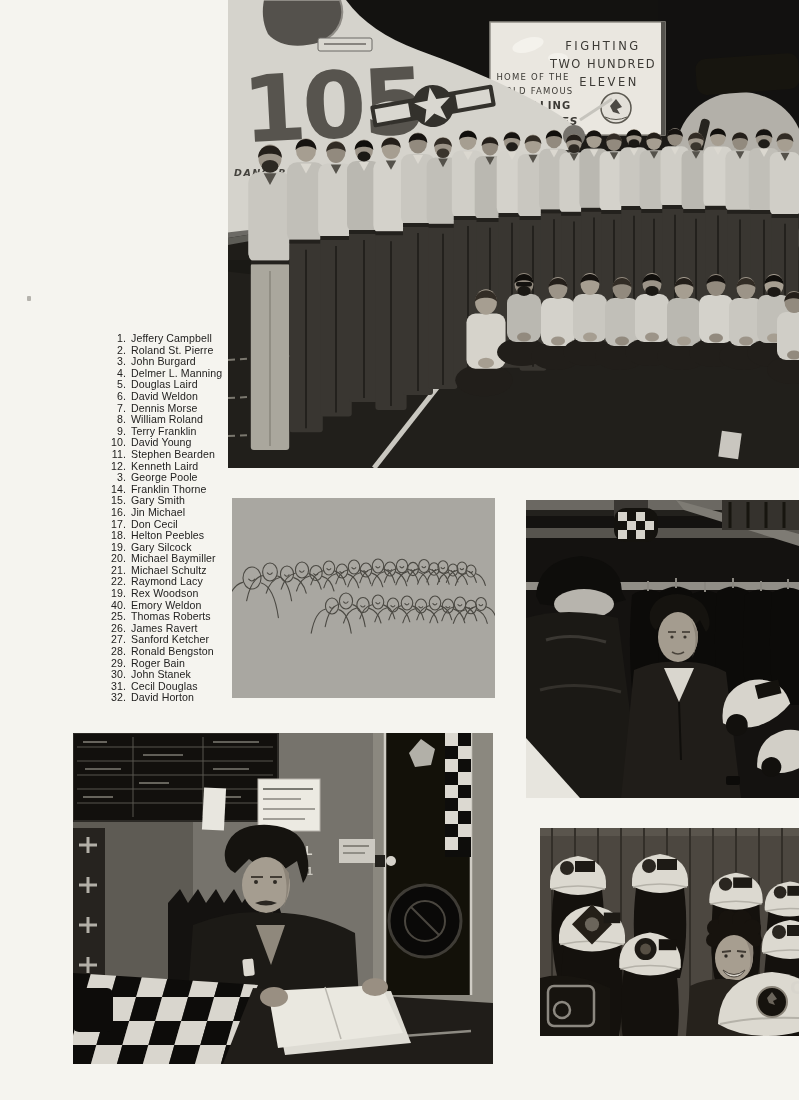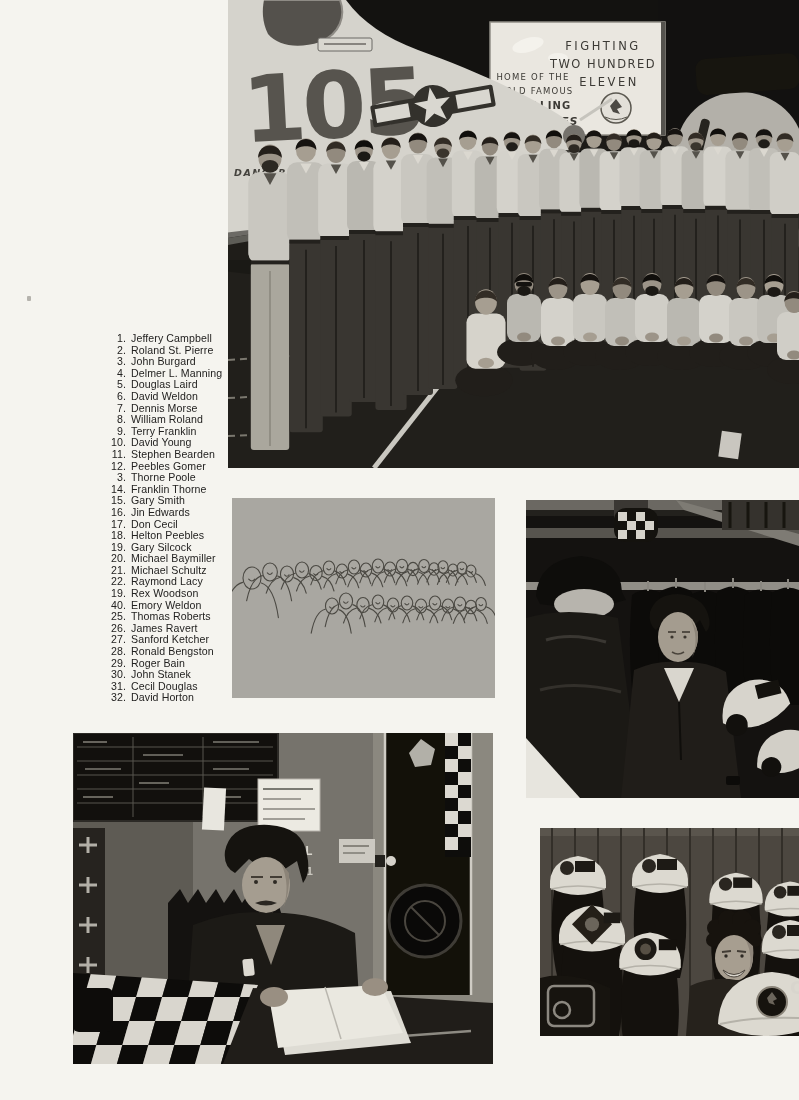--- a/index.html
+++ b/index.html
@@ -380,41 +380,41 @@
       <span class="r-name">David Young</span>
     </div>
 
     <div class="r-row">
       <span class="r-num">11.</span>
       <span class="r-name">Stephen Bearden</span>
     </div>
 
     <div class="r-row">
       <span class="r-num">12.</span>
-      <span class="r-name">Peebles Gomer</span>
+      <span class="r-name">Kenneth Laird</span>
     </div>
 
     <div class="r-row">
       <span class="r-num">3.</span>
-      <span class="r-name">Thorne Poole</span>
+      <span class="r-name">George Poole</span>
     </div>
 
     <div class="r-row">
       <span class="r-num">14.</span>
       <span class="r-name">Franklin Thorne</span>
     </div>
 
     <div class="r-row">
       <span class="r-num">15.</span>
       <span class="r-name">Gary Smith</span>
     </div>
 
     <div class="r-row">
       <span class="r-num">16.</span>
-      <span class="r-name">Jin Edwards</span>
+      <span class="r-name">Jin Michael</span>
     </div>
 
     <div class="r-row">
       <span class="r-num">17.</span>
       <span class="r-name">Don Cecil</span>
     </div>
 
     <div class="r-row">
       <span class="r-num">18.</span>
       <span class="r-name">Helton Peebles</span>

